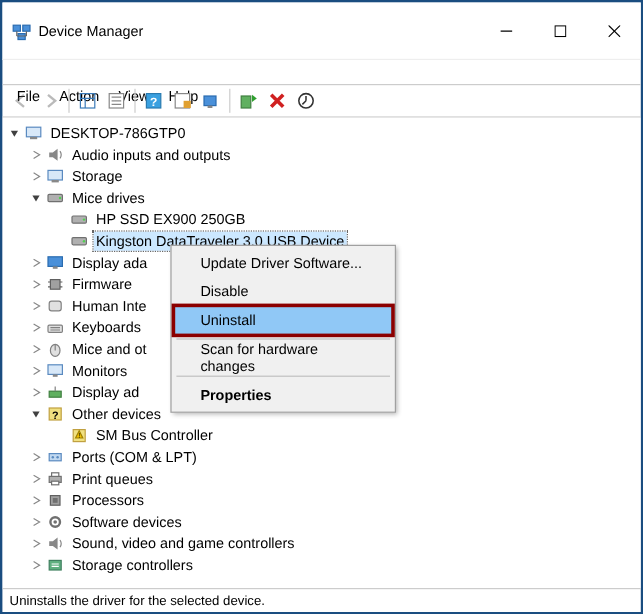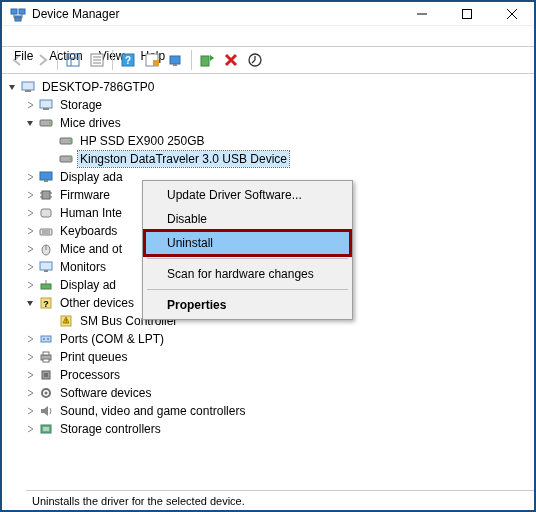--- a/index.html
+++ b/index.html
@@ -9,21 +9,21 @@
     font-size: 12px;
     background: #fff;
     width: 536px;
     height: 512px;
     border: 2px solid #1a4d80;
     display: flex;
     flex-direction: column;
     overflow: hidden;
   }
   .titlebar {
-    height: 24px;
+    height: 48px;
     display: flex;
     align-items: center;
     padding: 0 0 0 8px;
     background: #fff;
     border-bottom: 1px solid #eee;
   }
   .title-icon { width:16px; height:16px; margin-right:6px; }
   .title-text { flex:1; font-size:12px; }
   .win-btn { width:45px; height:30px; display:flex; align-items:center; justify-content:center; cursor:default; }
   .menubar {
@@ -76,27 +76,26 @@
   .indent-0 { padding-left: 2px; }
   .indent-1 { padding-left: 20px; }
   .indent-2 { padding-left: 40px; }
   .statusbar {
     height:20px;
     border-top:1px solid #ccc;
     padding:2px 6px;
     font-size:11px;
     display:flex;
     align-items:center;
-    margin-left:24px;
   }
   .ctxmenu {
     position:absolute;
     left:140px;
     top:106px;
-    width:211px;
+    width:188px;
     background:#f0f0f0;
     border:1px solid #a0a0a0;
     box-shadow:2px 2px 4px rgba(0,0,0,0.3);
     padding:2px;
     z-index:10;
   }
   .ctx-item {
     height:24px;
     display:flex;
     align-items:center;
@@ -229,20 +228,34 @@
         </span>
       <span class="node-icon">
           <svg width="16" height="16">
             <rect x="2" y="3" width="12" height="8" fill="#d8e8f8" stroke="#5a8ac0"></rect>
             <rect x="5" y="11" width="6" height="2" fill="#888"></rect>
           </svg>
         </span>
       <span class="node-label">DESKTOP-786GTP0</span>
     </div>
 
+    <div class="node indent-1">
+      <span class="expander">
+          <svg width="10" height="10">
+            <path d="M3 2 L8 5 L3 8" fill="none" stroke="#888"></path>
+          </svg>
+        </span>
+      <span class="node-icon">
+          <svg width="16" height="16">
+            <path d="M3 6 L6 6 L10 3 L10 13 L6 10 L3 10 Z" fill="#888"></path>
+            <path d="M12 5 Q14 8 12 11" fill="none" stroke="#888"></path>
+          </svg>
+        </span>
+      <span class="node-label">Audio inputs and outputs</span>
+    </div>
 
     <div class="node indent-1">
       <span class="expander">
           <svg width="10" height="10">
             <path d="M3 2 L8 5 L3 8" fill="none" stroke="#888"></path>
           </svg>
         </span>
       <span class="node-icon">
           <svg width="16" height="16">
             <rect x="2" y="3" width="12" height="8" fill="#d8e8f8" stroke="#5a8ac0"></rect>

